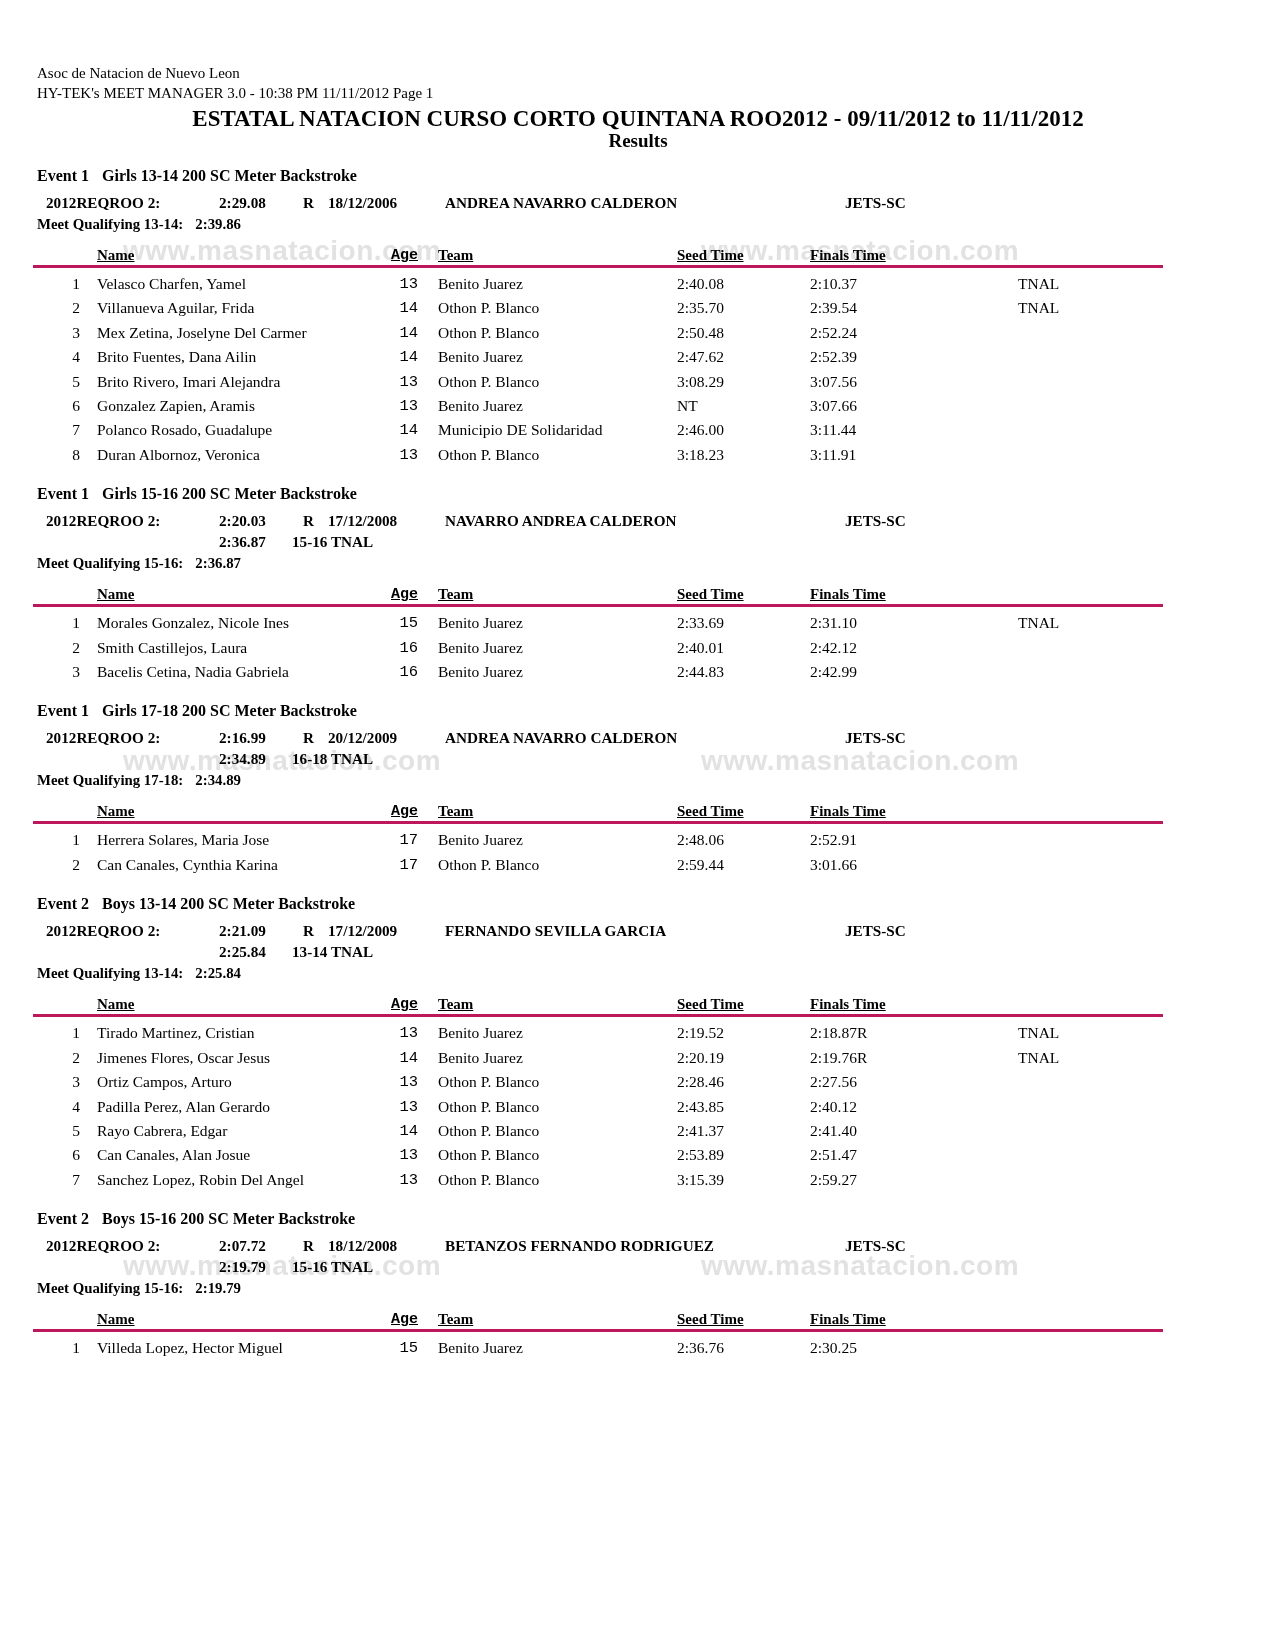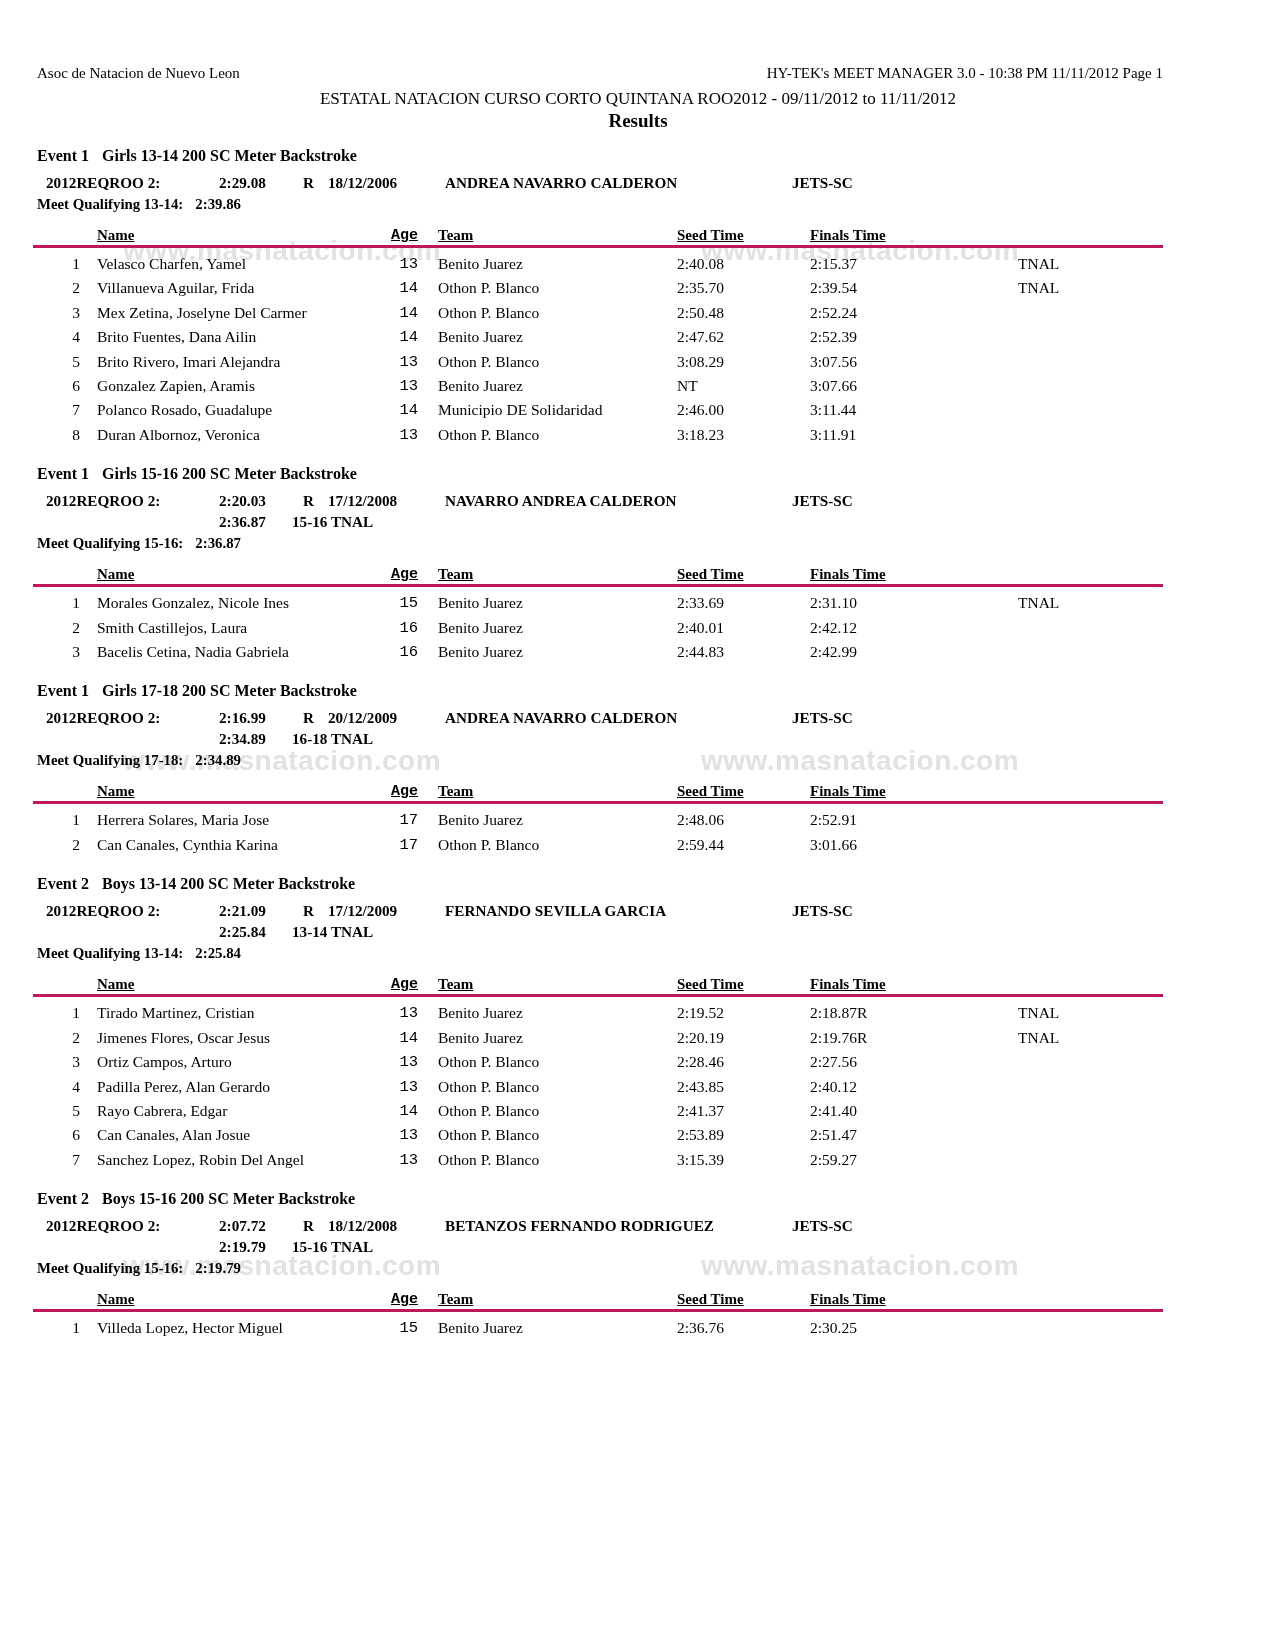--- a/index.html
+++ b/index.html
@@ -3,34 +3,34 @@
 <meta charset="utf-8">
 <style>
   html,body{margin:0;padding:0;}
   body{
     width:1275px;height:1650px;
     background:#ffffff;color:#000;
     font-family:"Liberation Serif", serif;
     position:relative;overflow:hidden;
   }
   .content{position:absolute;left:33px;top:63px;width:1130px;z-index:1;}
-  .doc-header{display:flex;justify-content:space-between;font-size:15px;line-height:20px;padding-left:4px;}
+  .doc-header{display:flex;justify-content:space-between;font-size:15px;line-height:20px;padding-left:4px;flex-direction:column;}
   .title-block{margin-top:6px;text-align:center;transform:translateX(40px);}
-  .main-title{font-size:17px;font-weight:normal;line-height:20px;}
+  .main-title{font-size:23px;font-weight:bold;line-height:20px;}
   .subtitle{font-size:19px;font-weight:bold;line-height:17px;margin-top:3px;margin-bottom:14px;}
   .section{margin-top:17px;}
   .event-title{font-size:16px;font-weight:bold;line-height:20px;margin-bottom:6px;padding-left:4px;}
   .event-desc{margin-left:13px;}
   .rec-line{font-weight:bold;font-size:15.2px;line-height:21px;position:relative;white-space:nowrap;}
   .rec-tag{display:inline-block;margin-left:13px;width:173px;}
   .rec-time{display:inline-block;width:84px;}
   .rec-flag{display:inline-block;width:25px;}
   .rec-date{display:inline-block;width:117px;}
   .rec-holder{display:inline-block;}
-  .rec-team{position:absolute;left:759px;top:0;}
+  .rec-team{position:absolute;left:812px;top:0;}
   .std-line{font-weight:bold;font-size:15.2px;line-height:21px;white-space:nowrap;}
   .std-time{display:inline-block;margin-left:186px;width:73px;}
   .mq-line{font-weight:bold;font-size:14.8px;line-height:23px;padding-left:4px;}
   .mq-time{margin-left:12px;}
   .thead,.trow{display:grid;grid-template-columns:47px 305px 33px 259px 133px 180px 173px;}
   .thead{font-weight:bold;font-size:15px;line-height:19px;border-bottom:3px solid #be185d;margin-top:10px;}
   .thead .hd{text-decoration:underline;}
   .tbody{padding-top:4px;}
   .trow{font-size:15.5px;line-height:24.4px;}
   .c-rank{text-align:right;}
@@ -90,21 +90,21 @@
       <span class="c-finals"><span class="hd">Finals Time</span></span>
       <span class="c-flag"></span>
     </div>
     <div class="tbody">
   <div class="trow">
     <span class="c-rank">1</span>
     <span class="c-name">Velasco Charfen, Yamel</span>
     <span class="c-age">13</span>
     <span class="c-team">Benito Juarez</span>
     <span class="c-seed">2:40.08</span>
-    <span class="c-finals">2:15.37</span>
+    <span class="c-finals">2:10.37</span>
     <span class="c-flag">TNAL</span>
   </div>
 
   <div class="trow">
     <span class="c-rank">2</span>
     <span class="c-name">Villanueva Aguilar, Frida</span>
     <span class="c-age">14</span>
     <span class="c-team">Othon P. Blanco</span>
     <span class="c-seed">2:35.70</span>
     <span class="c-finals">2:39.54</span>

